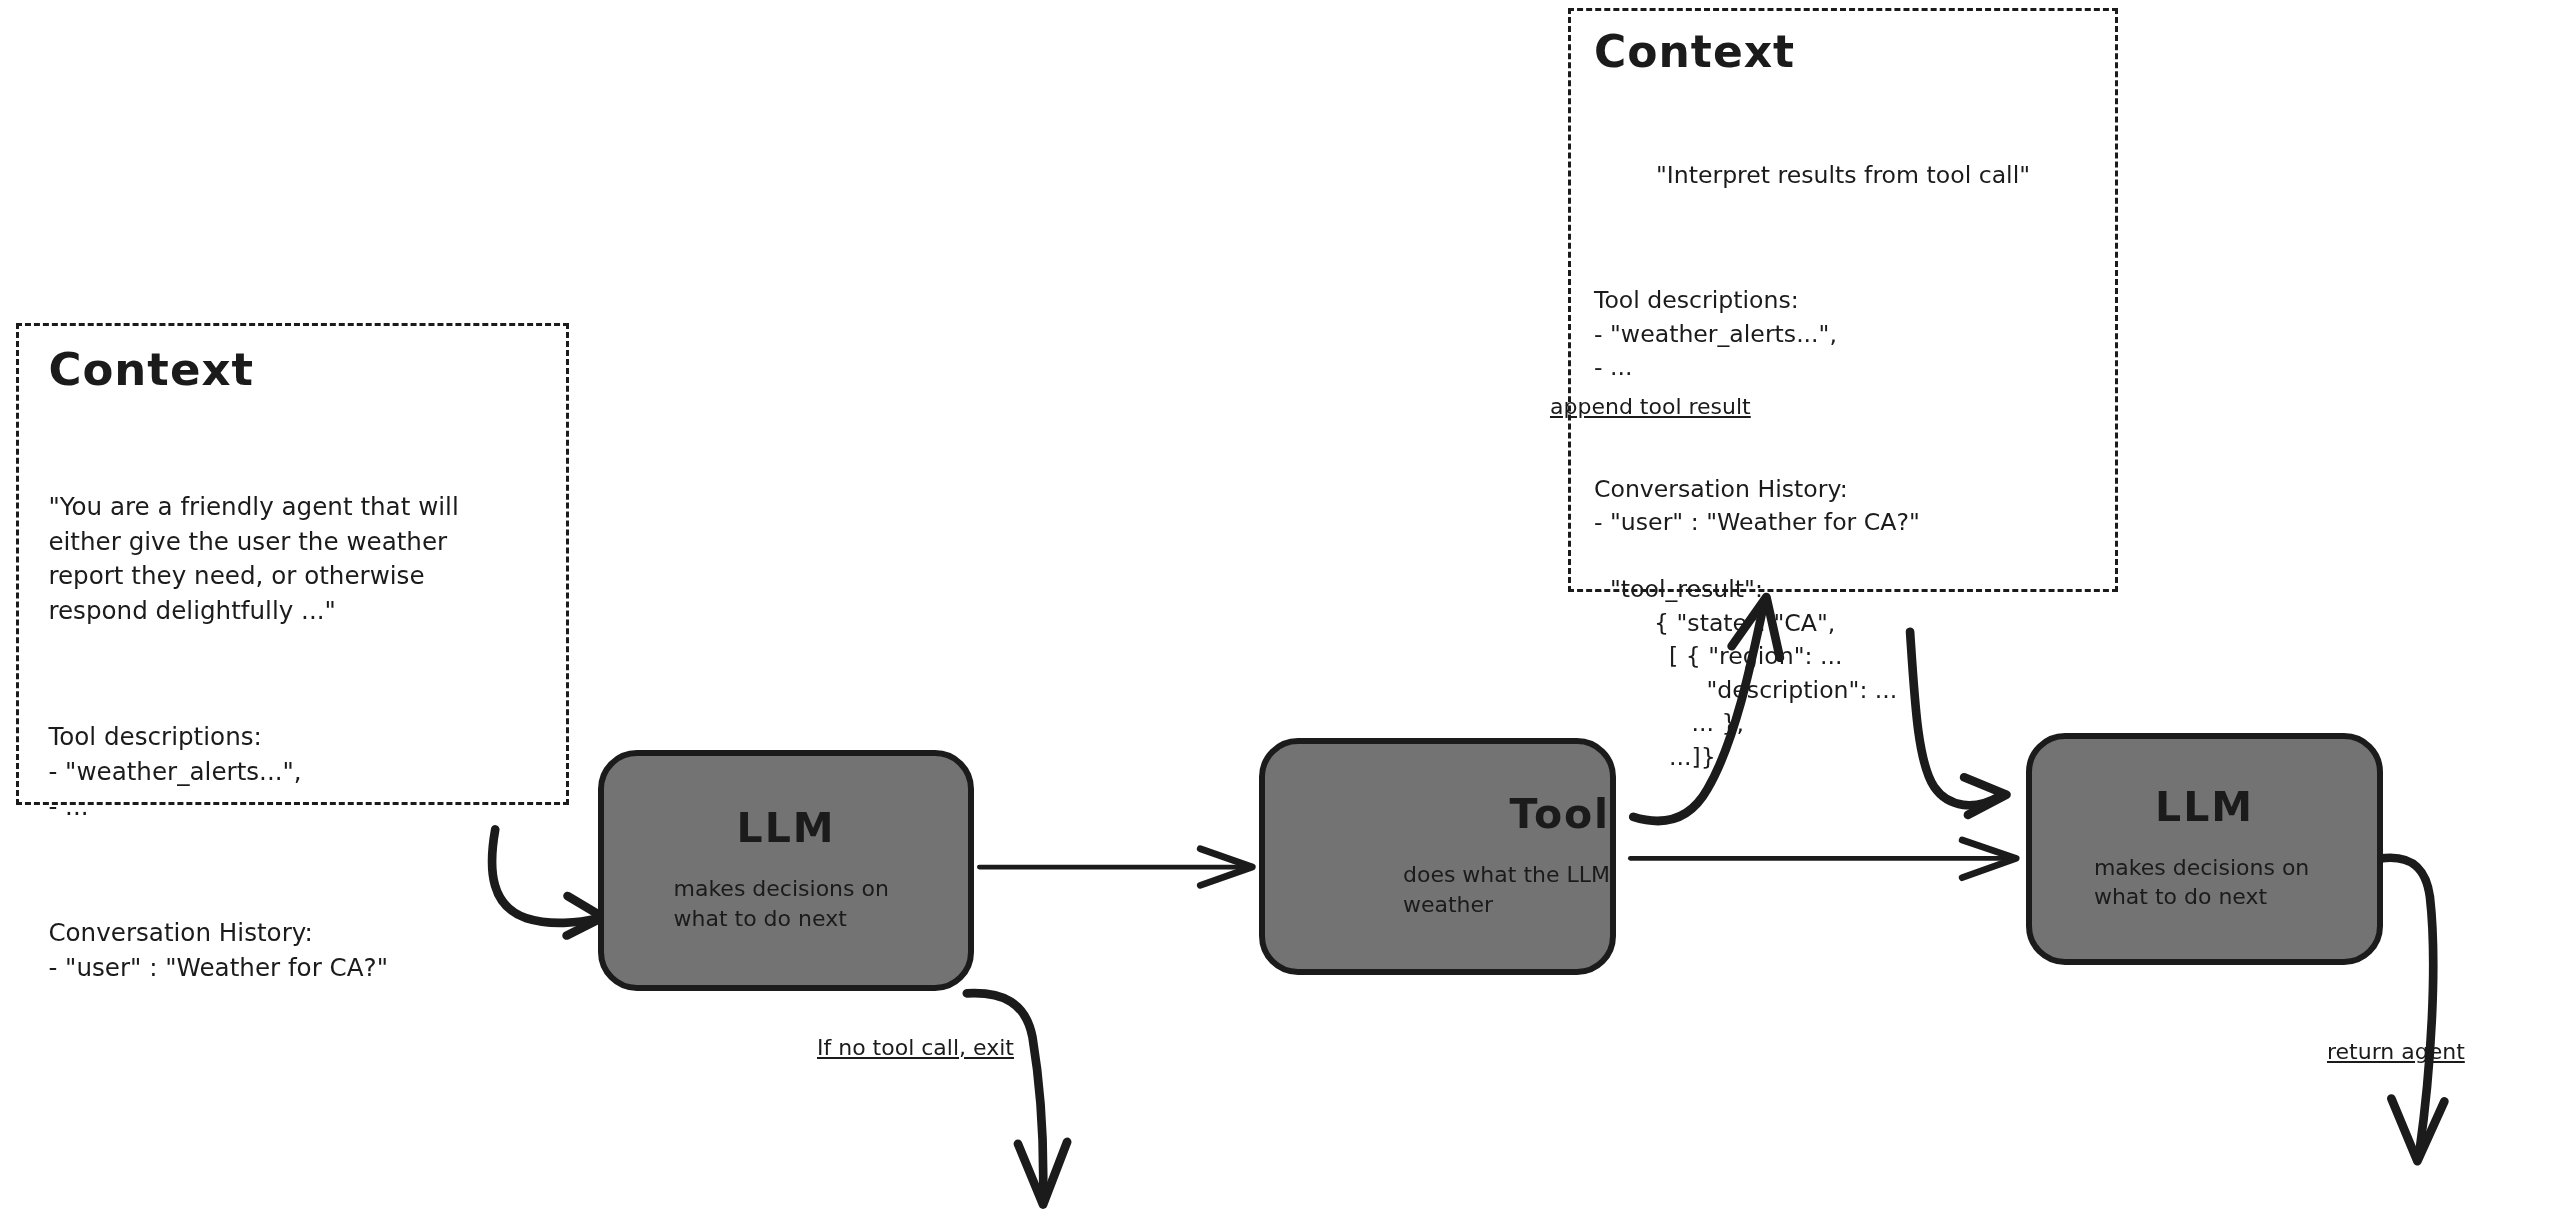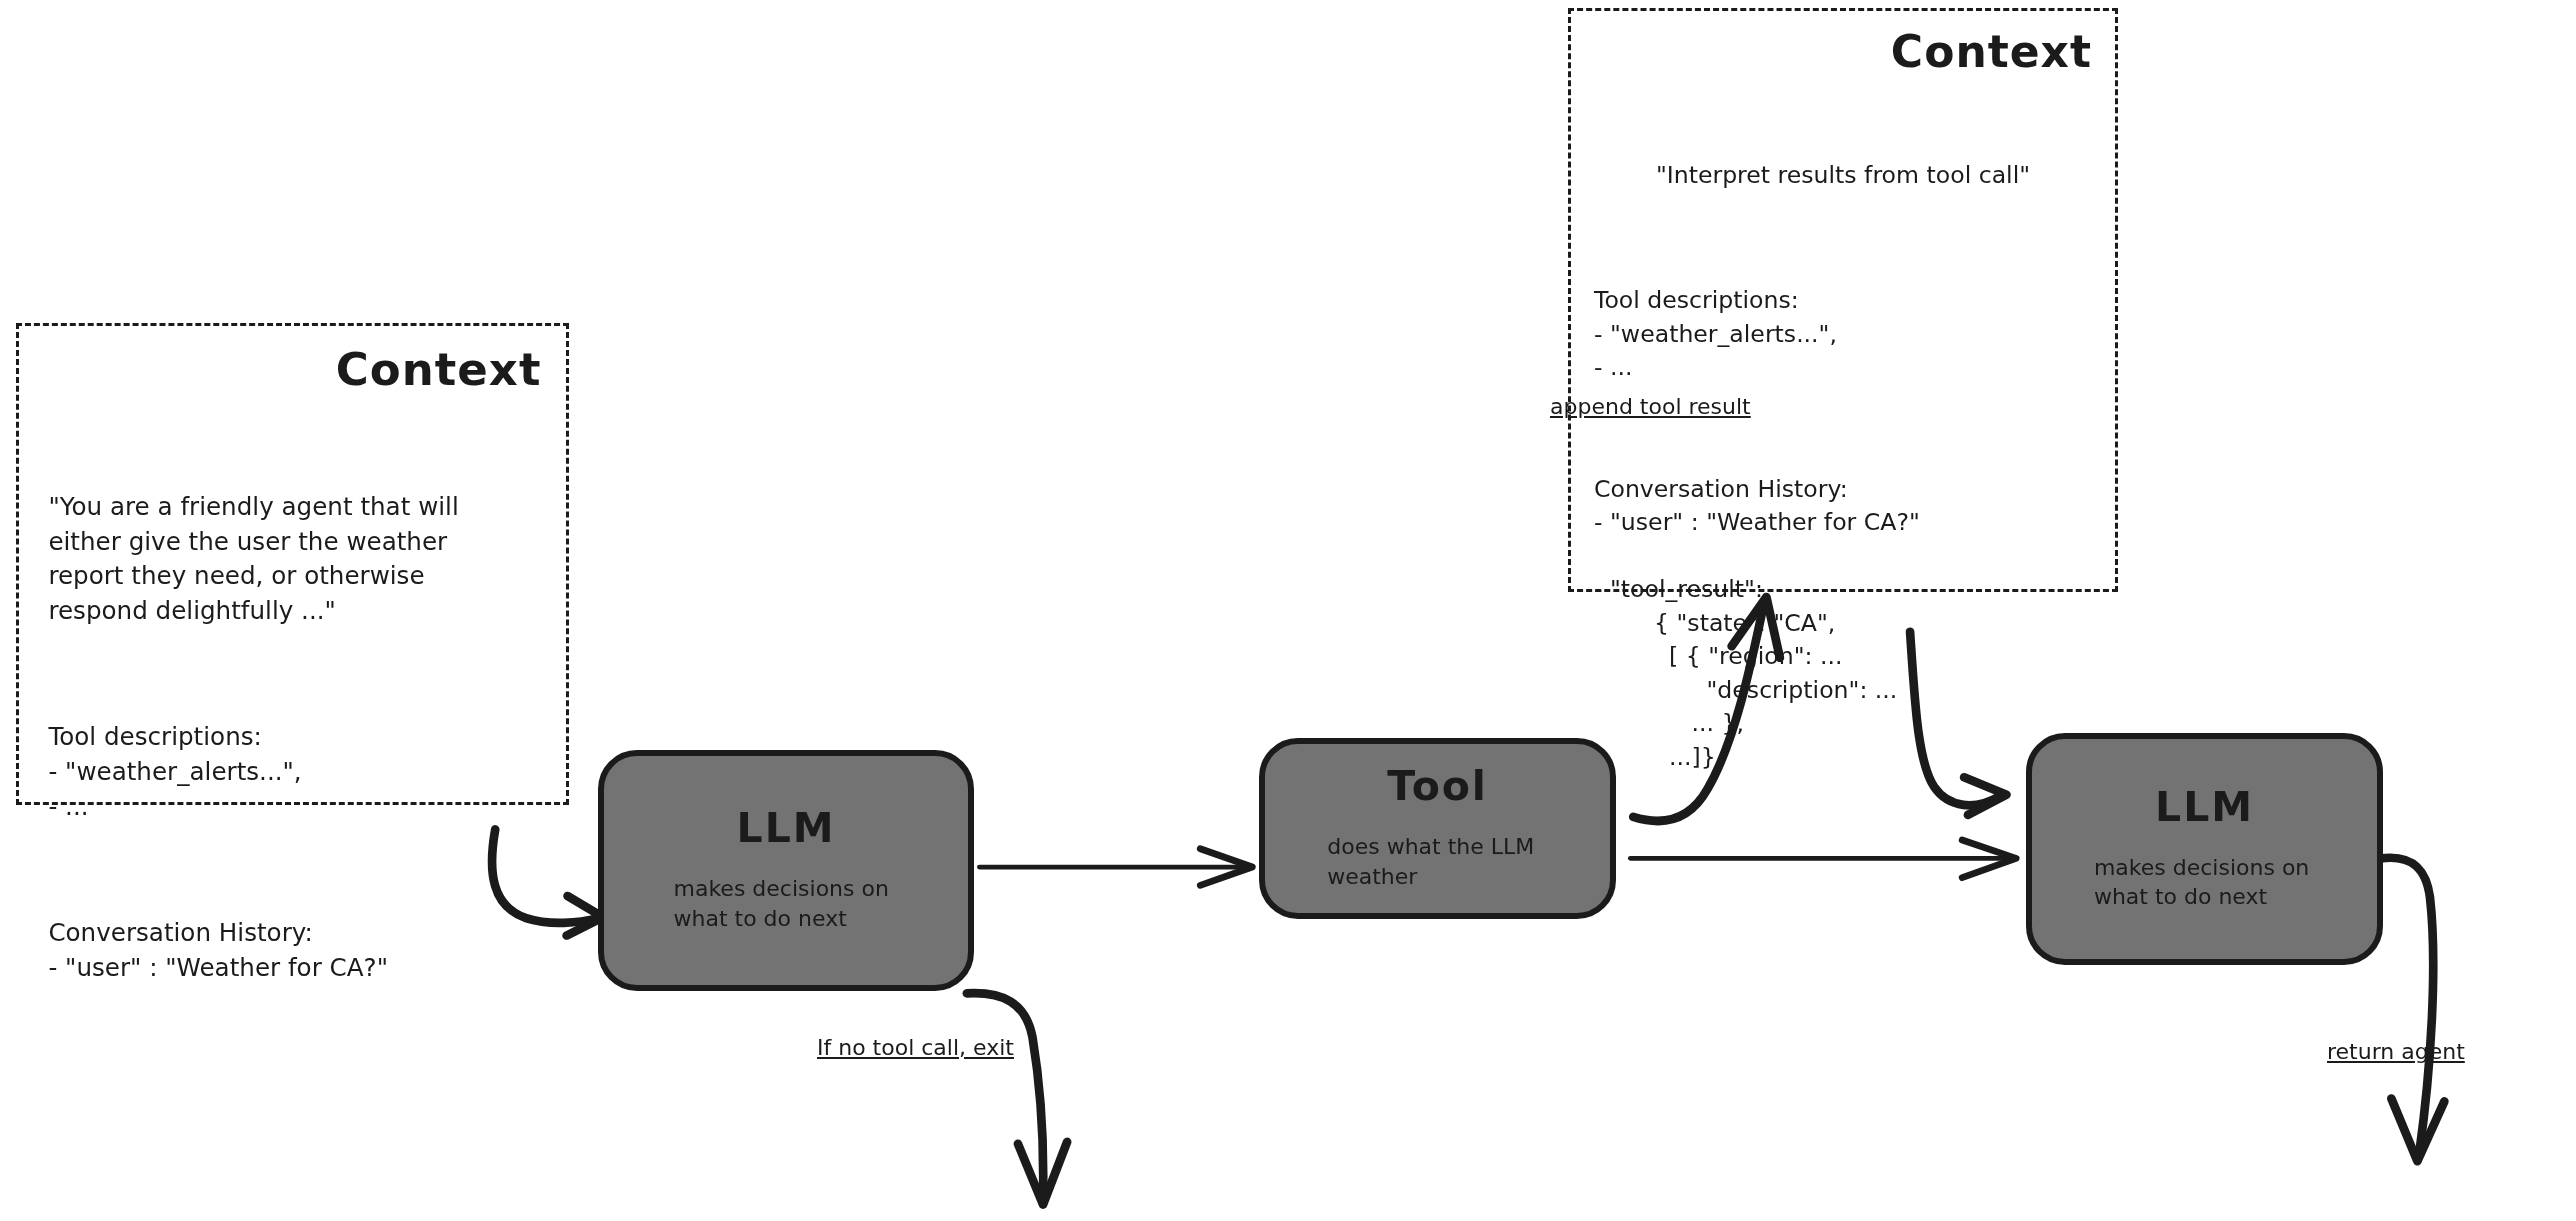--- a/index.html
+++ b/index.html
@@ -18,21 +18,21 @@
     color: #1b1b1b;
   }
   
   .context-panel {
     position: absolute;
     border: 3.9px dashed #1b1b1b;
     box-sizing: border-box;
     background: transparent;
   }
   .context-title {
-    text-align: right;
+    text-align: left;
     font-size: 42px;
     font-weight: 700;
     letter-spacing: 1px;
     line-height: 1.1;
   }
   .context-body {
     font-size: 24px;
     line-height: 1.42;
     white-space: pre-wrap;
   }
@@ -82,21 +82,21 @@
   }
   .node-sub {
     font-size: 22px;
     line-height: 1.32;
     text-align: left;
     white-space: pre-line;
     margin-top: 25px;
   }
 
   #node-llm-1  { left: 598px;  top: 750px; width: 376px; height: 241px; }
-  #node-tool   { left: 1259px; top: 738px; width: 357px; height: 181px; }
+  #node-tool   { left: 1259px; top: 738px; width: 357px; height: 237px; align-items: flex-end; }
   #node-llm-2  { left: 2026px; top: 733px; width: 357px; height: 232px; }
 
   #node-llm-1 .node-sub { margin-left: -9.6px; }
   #node-tool  .node-sub { margin-left: -13.5px; }
   #node-llm-2 .node-sub { margin-left: -5.8px; }
 
   
   .edge-label {
     position: absolute;
     font-size: 22px;

